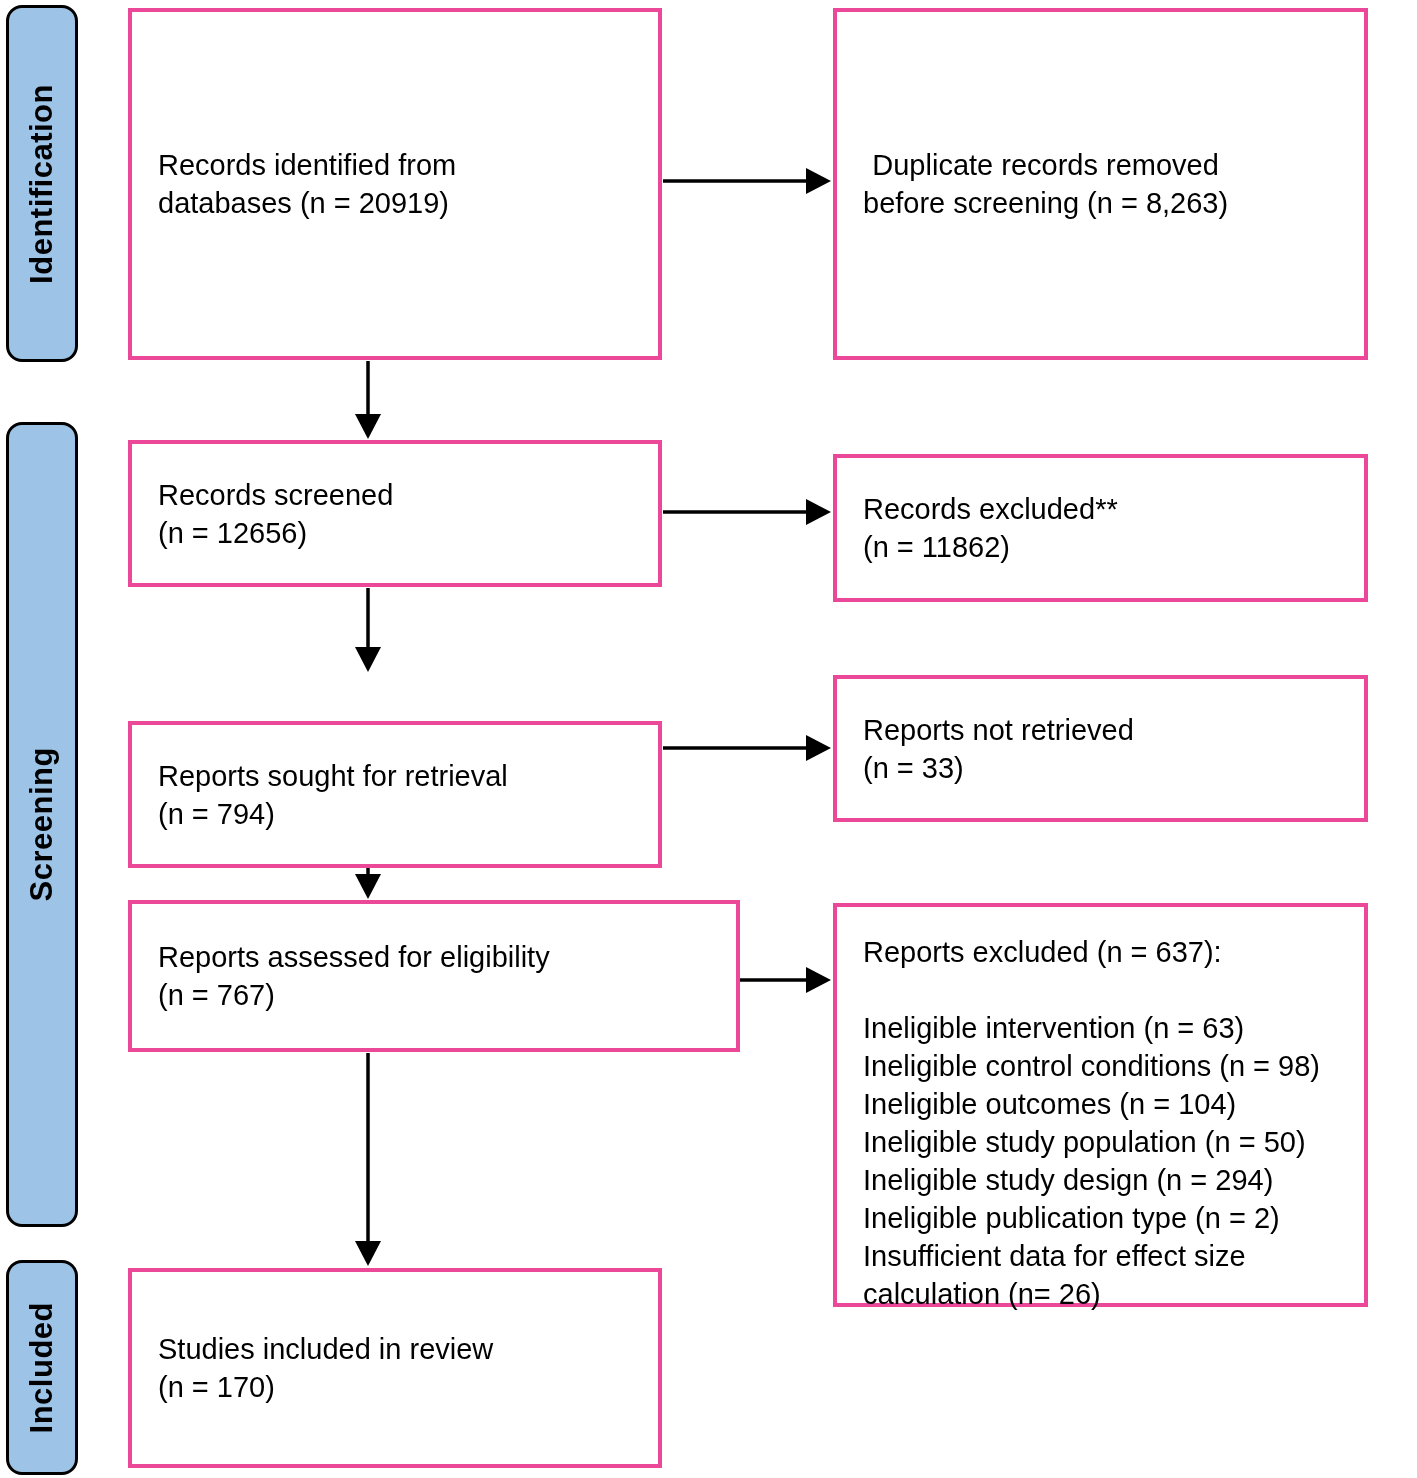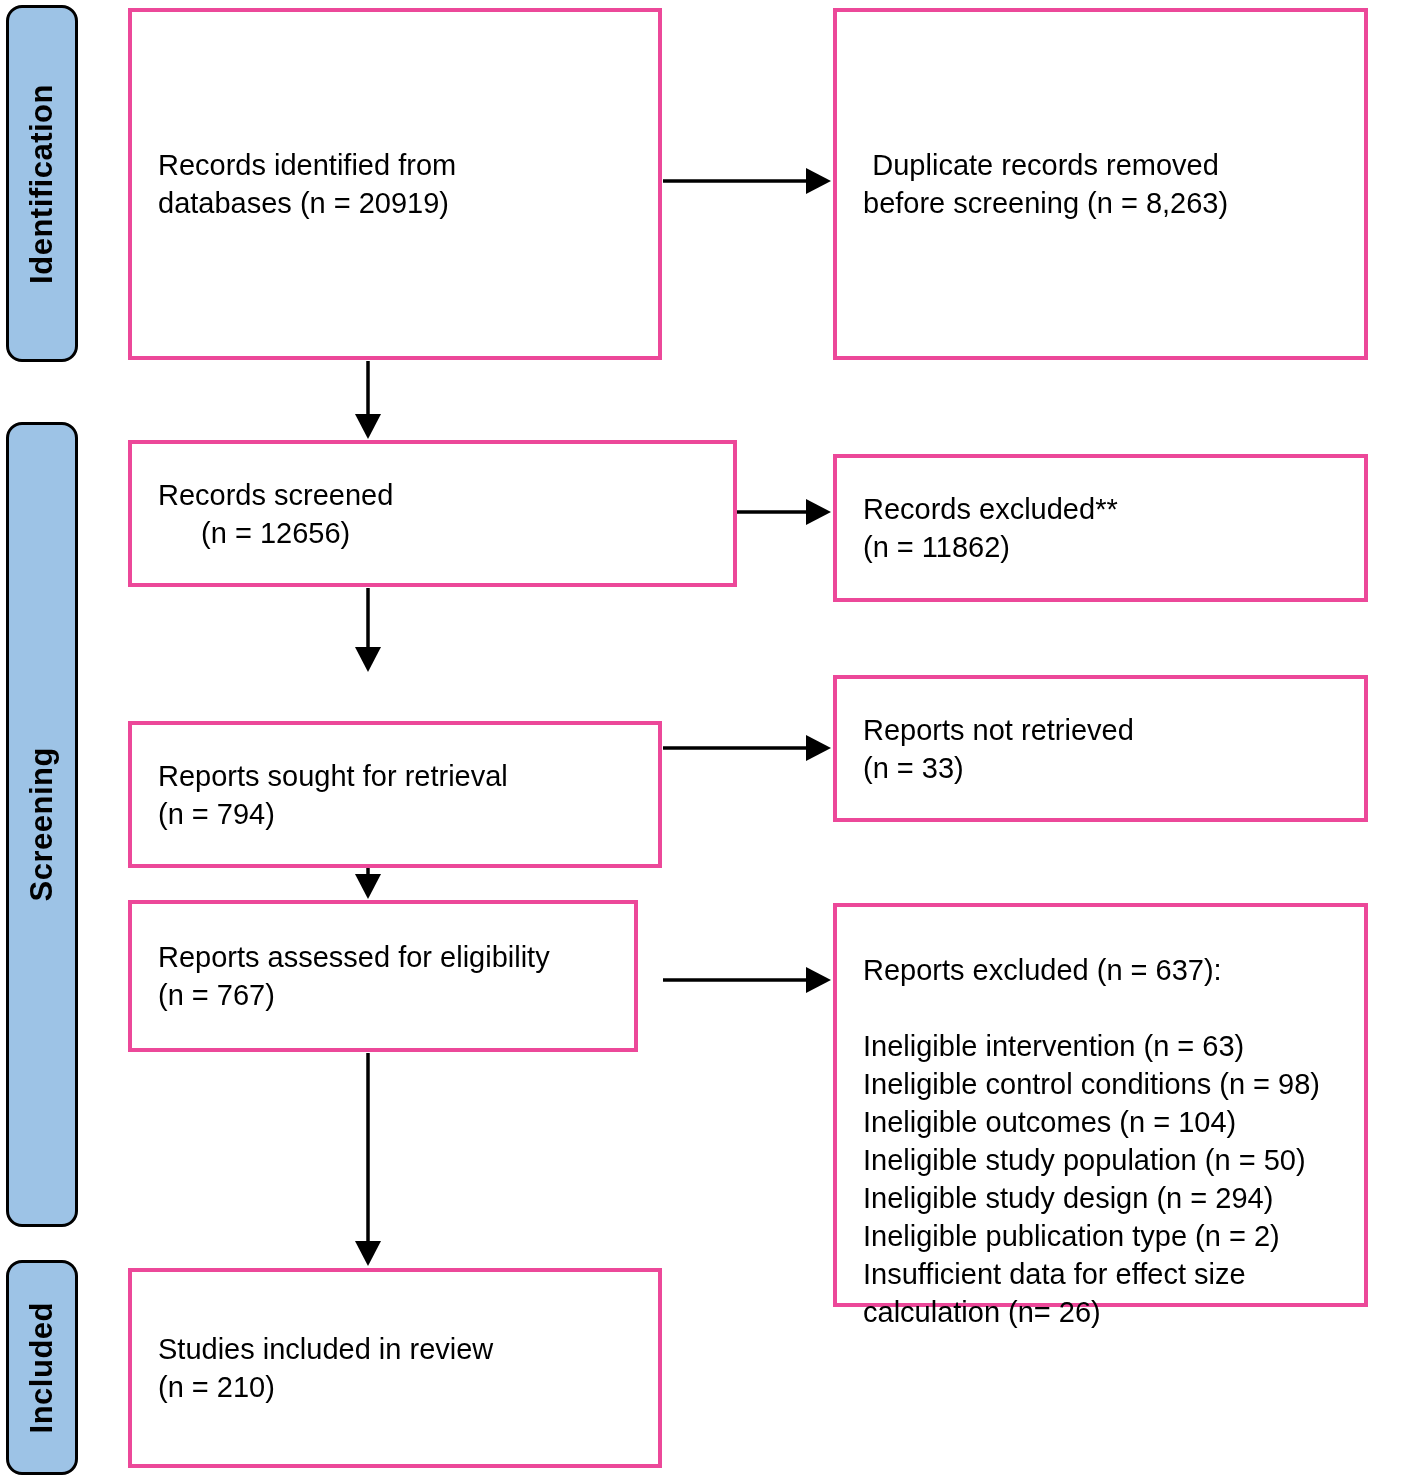--- a/index.html
+++ b/index.html
@@ -48,29 +48,29 @@
     display: flex;
     align-items: center;
   }
   .flow-box .box-text {
     font-size: 29px;
     line-height: 38px;
     white-space: pre-line;
     padding: 0 18px 0 26px;
   }
   .box-top-align { align-items: flex-start; }
-  .box-top-align .box-text { padding-top: 44px; padding-right: 8px; }
+  .box-top-align .box-text { padding-top: 26px; padding-right: 8px; }
 
   .b-records-identified   { left: 128px; top: 8px;    width: 534px; height: 352px; }
   .b-duplicates-removed   { left: 833px; top: 8px;    width: 535px; height: 352px; text-align: center; }
-  .b-records-screened     { left: 128px; top: 440px;  width: 609px; height: 147px; text-align: center; }
+  .b-records-screened     { left: 128px; top: 440px;  width: 534px; height: 147px; }
   .b-records-excluded     { left: 833px; top: 440px;  width: 535px; height: 148px; margin-top: 14px; }
   .b-reports-sought       { left: 128px; top: 673px;  width: 534px; height: 147px; margin-top: 48px; }
   .b-reports-not-retrieved{ left: 833px; top: 675px;  width: 535px; height: 147px; }
-  .b-reports-assessed     { left: 128px; top: 900px;  width: 510px; height: 152px; }
+  .b-reports-assessed     { left: 128px; top: 900px;  width: 612px; height: 152px; }
   .b-reports-excluded     { left: 833px; top: 903px;  width: 535px; height: 404px; }
   .b-studies-included     { left: 128px; top: 1268px; width: 534px; height: 200px; }
 </style>
 </head>
 <body>
 
 <div class="canvas">
 
   <svg class="arrow-layer" viewBox="0 0 1417 1478">
     <g stroke="#000" stroke-width="3.5" fill="#000">
@@ -152,16 +152,16 @@
 Ineligible control conditions (n = 98)
 Ineligible outcomes (n = 104)
 Ineligible study population (n = 50)
 Ineligible study design (n = 294)
 Ineligible publication type (n = 2)
 Insufficient data for effect size
 calculation (n= 26)</span>
   </div>
   <div class="flow-box b-studies-included">
     <span class="box-text">Studies included in review
-(n = 210)</span>
+(n = 170)</span>
   </div>
 
 </div>
 
 </body></html>

